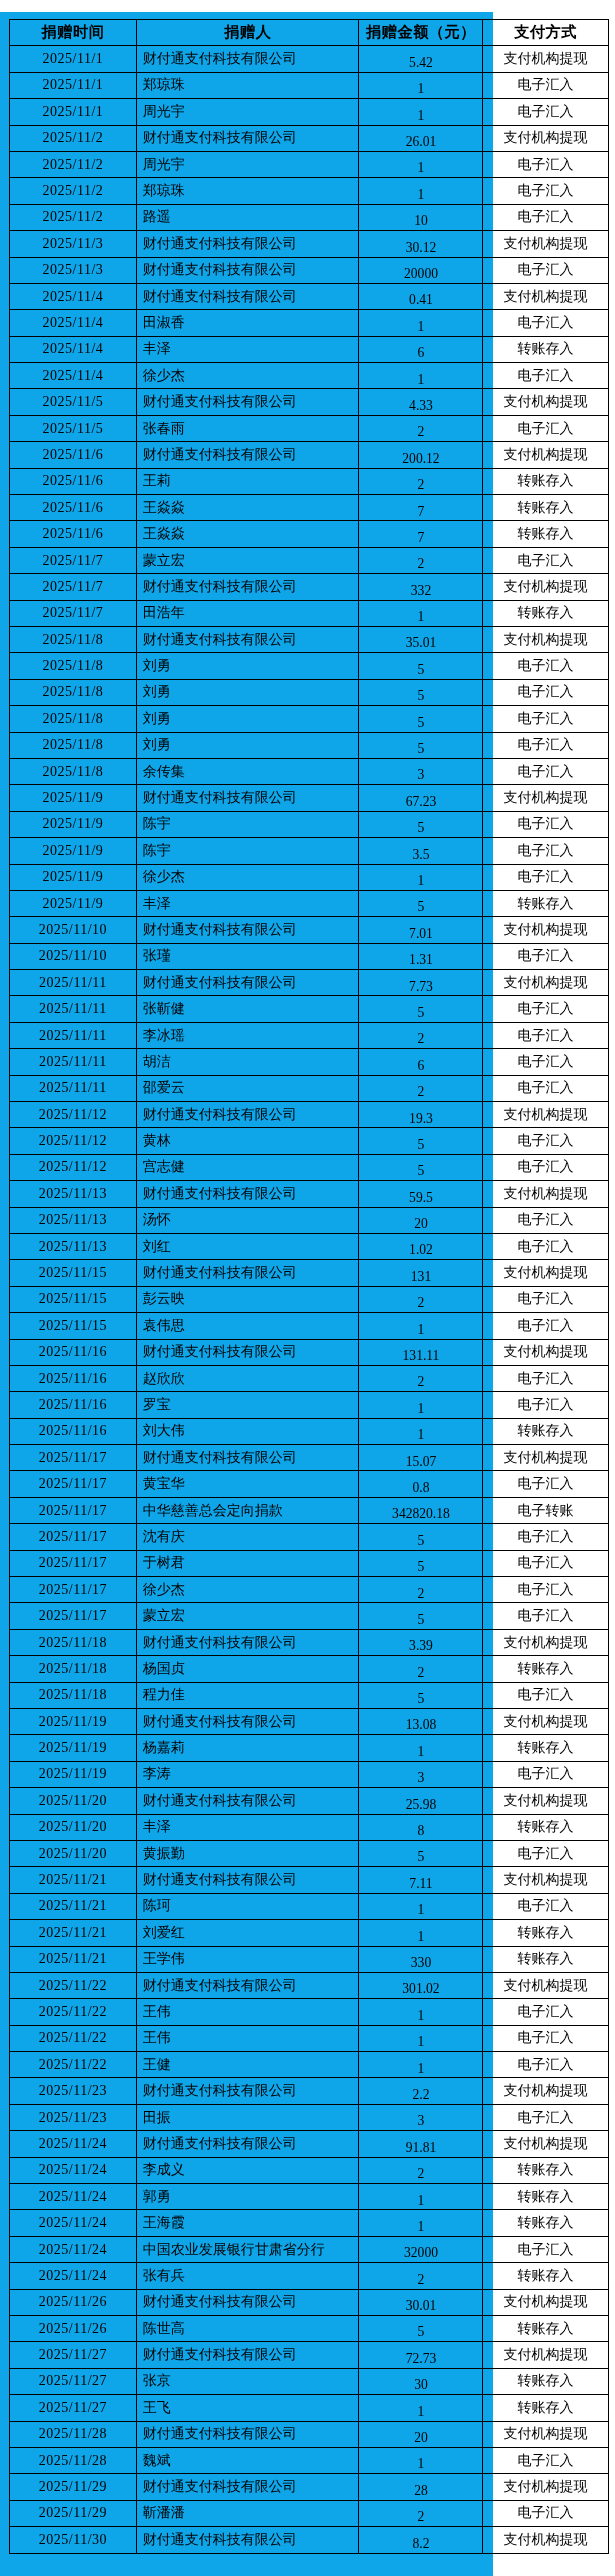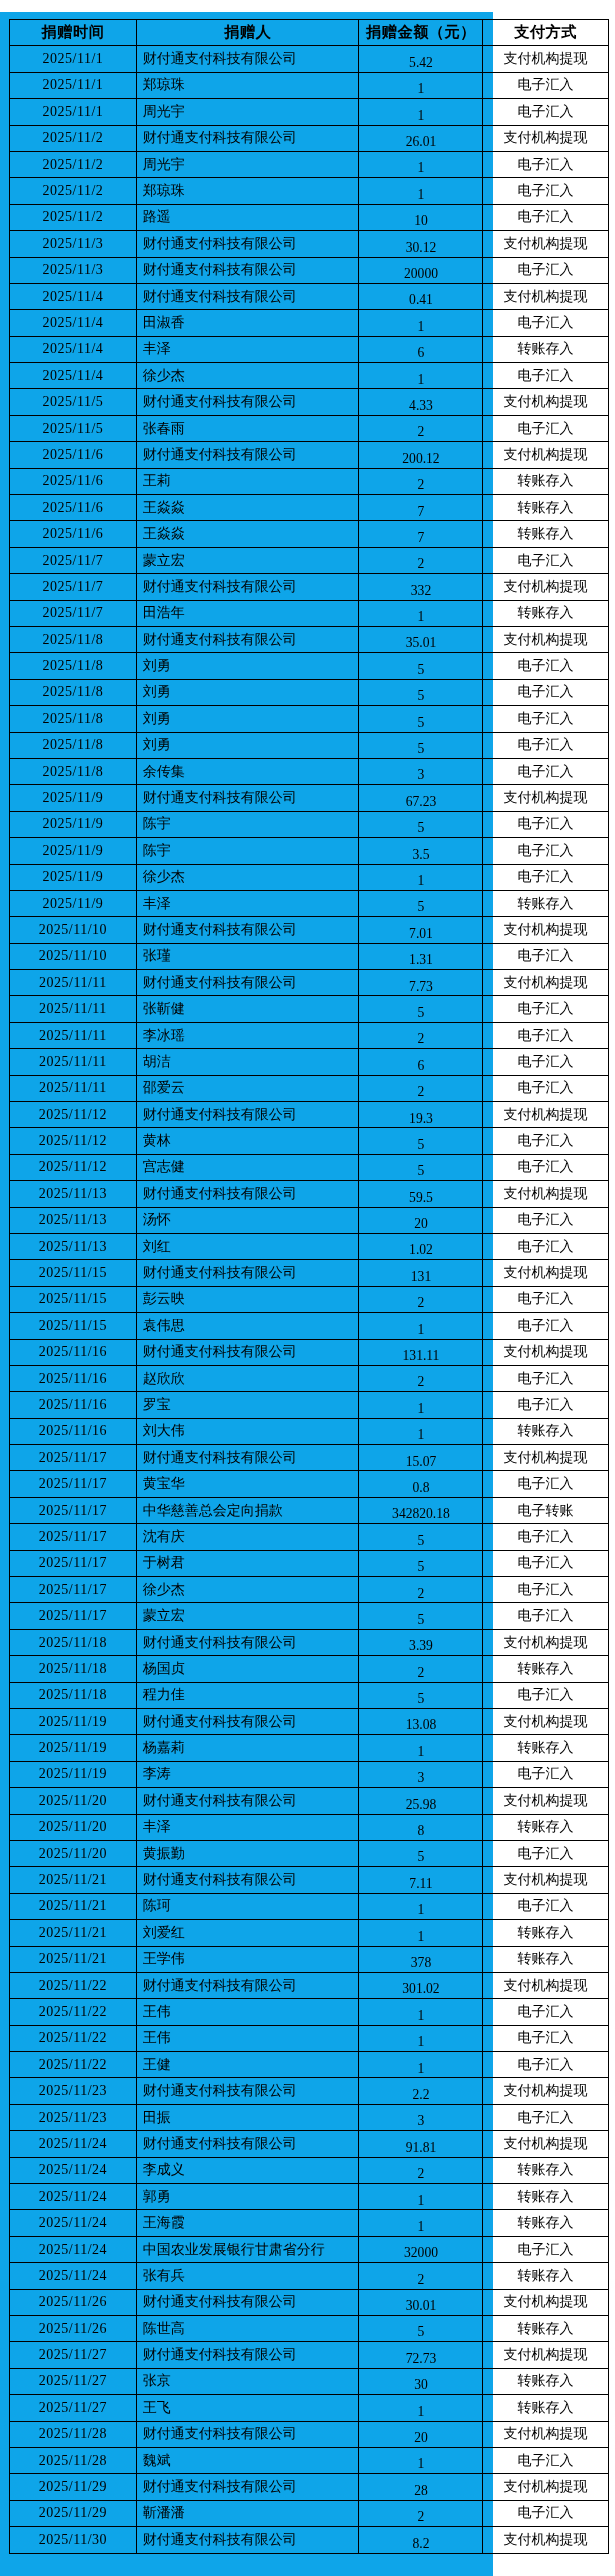--- a/index.html
+++ b/index.html
@@ -510,21 +510,21 @@
         </tr>
         <tr>
           <td class="c0">2025/11/21</td>
           <td class="c1">刘爱红</td>
           <td class="c2"><span class="amt">1</span></td>
           <td class="c3">转账存入</td>
         </tr>
         <tr>
           <td class="c0">2025/11/21</td>
           <td class="c1">王学伟</td>
-          <td class="c2"><span class="amt">378</span></td>
+          <td class="c2"><span class="amt">330</span></td>
           <td class="c3">转账存入</td>
         </tr>
         <tr>
           <td class="c0">2025/11/22</td>
           <td class="c1">财付通支付科技有限公司</td>
           <td class="c2"><span class="amt">301.02</span></td>
           <td class="c3">支付机构提现</td>
         </tr>
         <tr>
           <td class="c0">2025/11/22</td>

